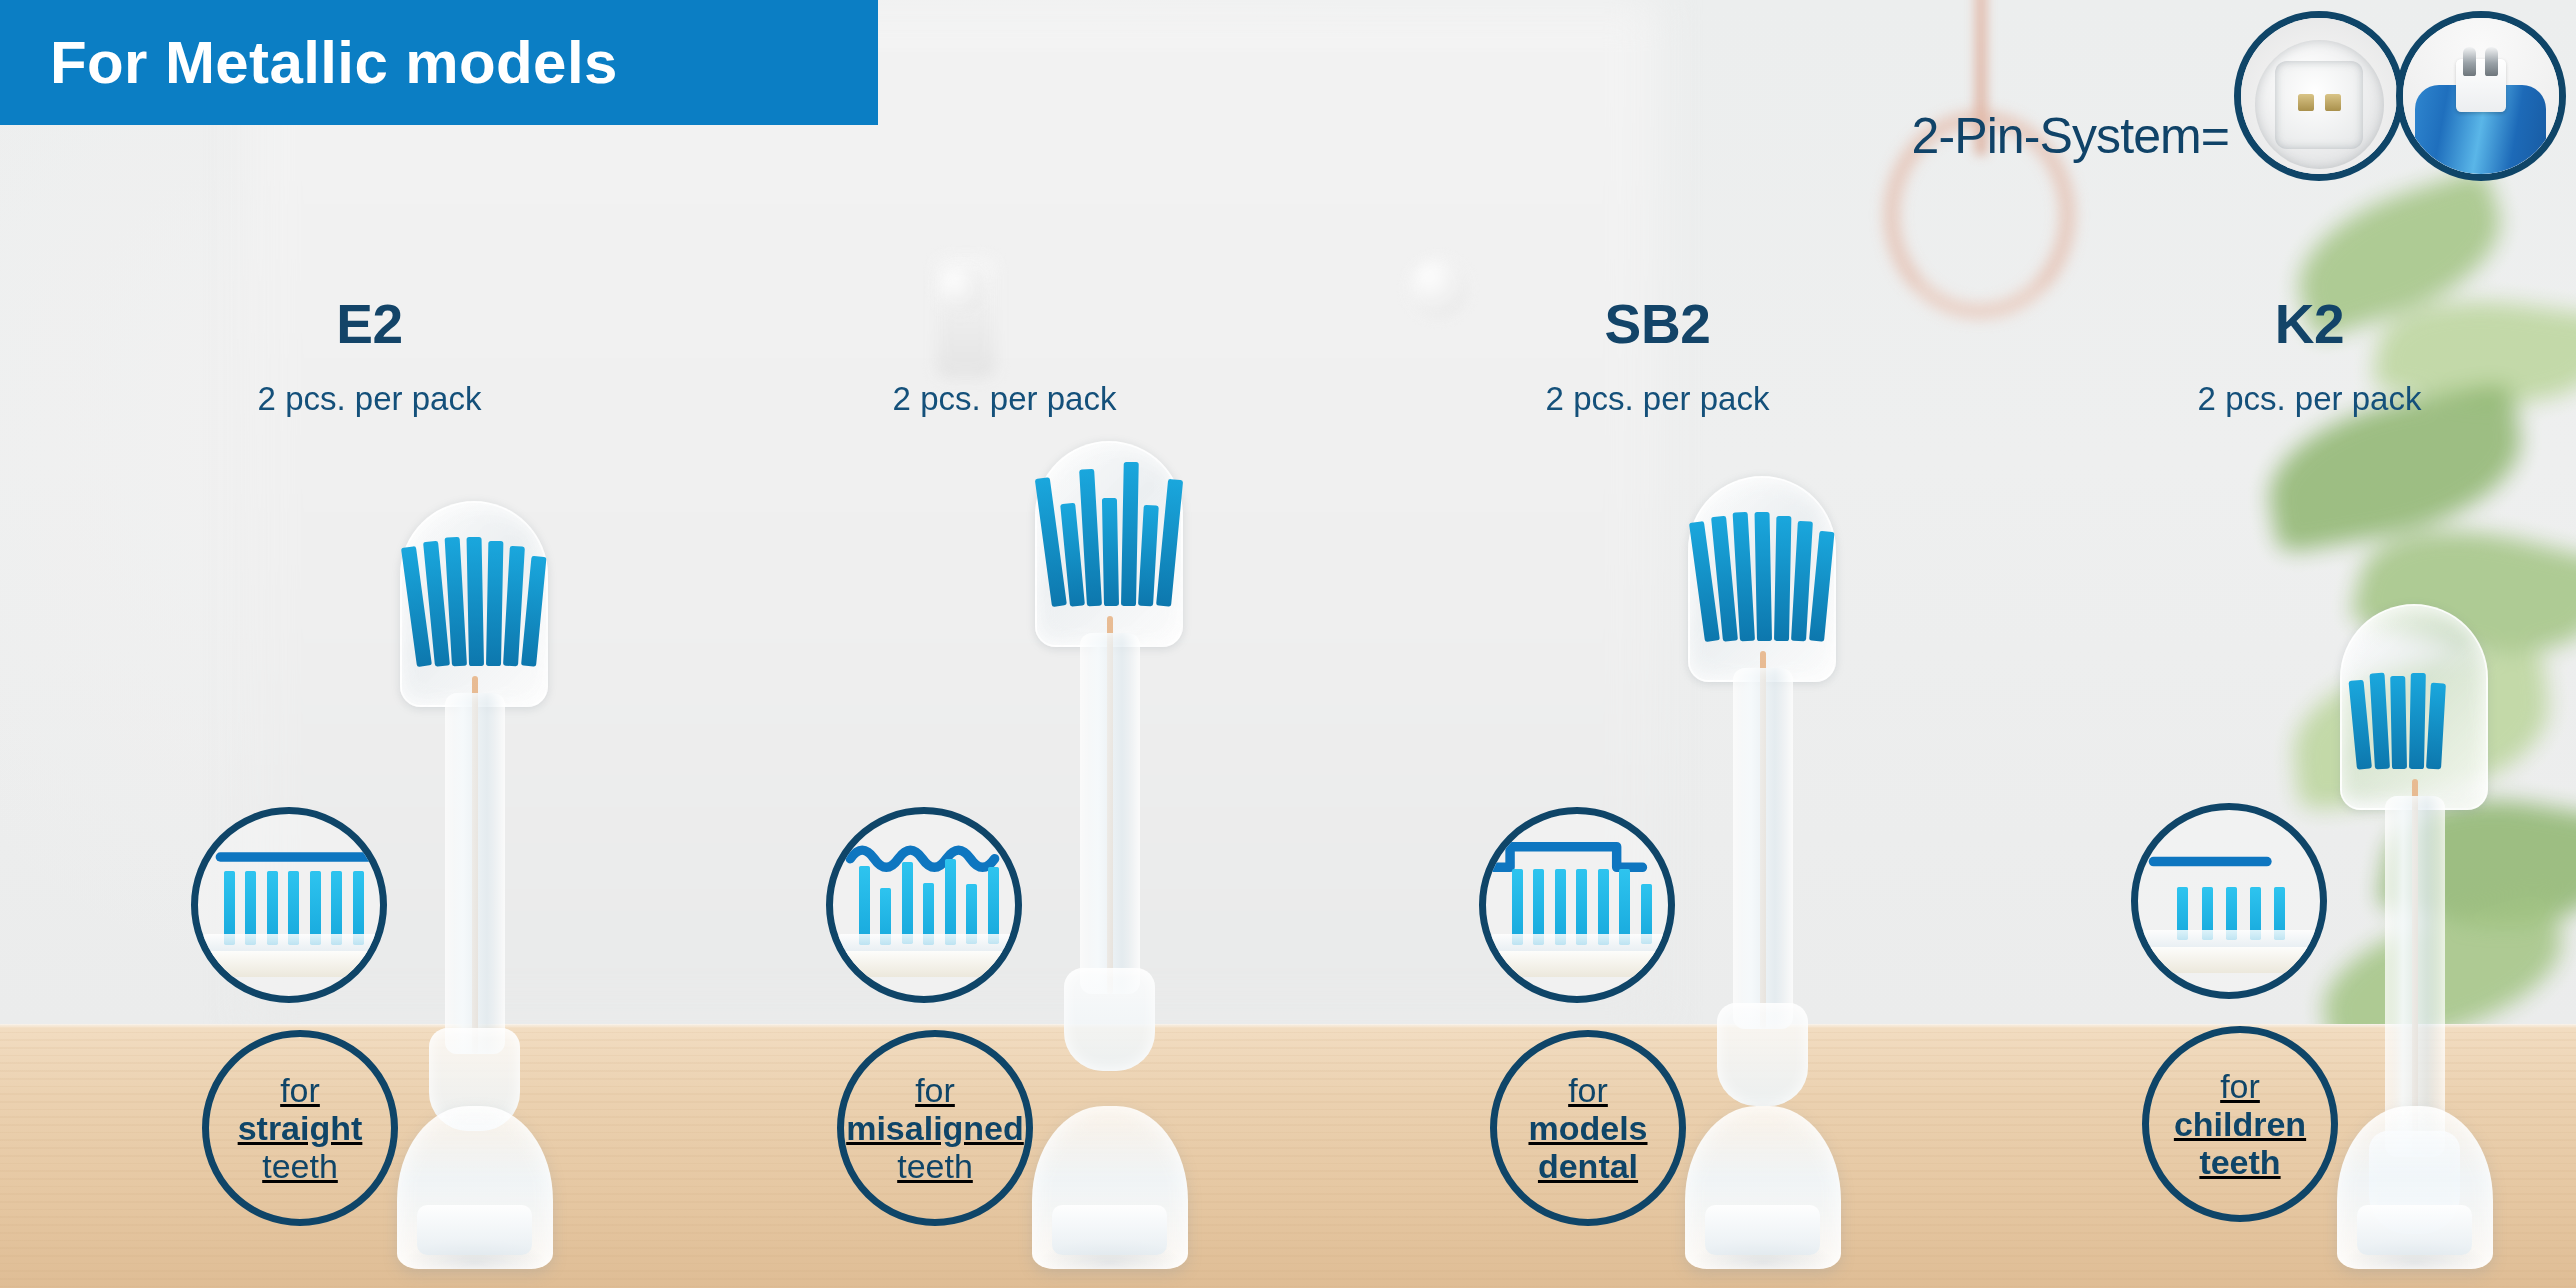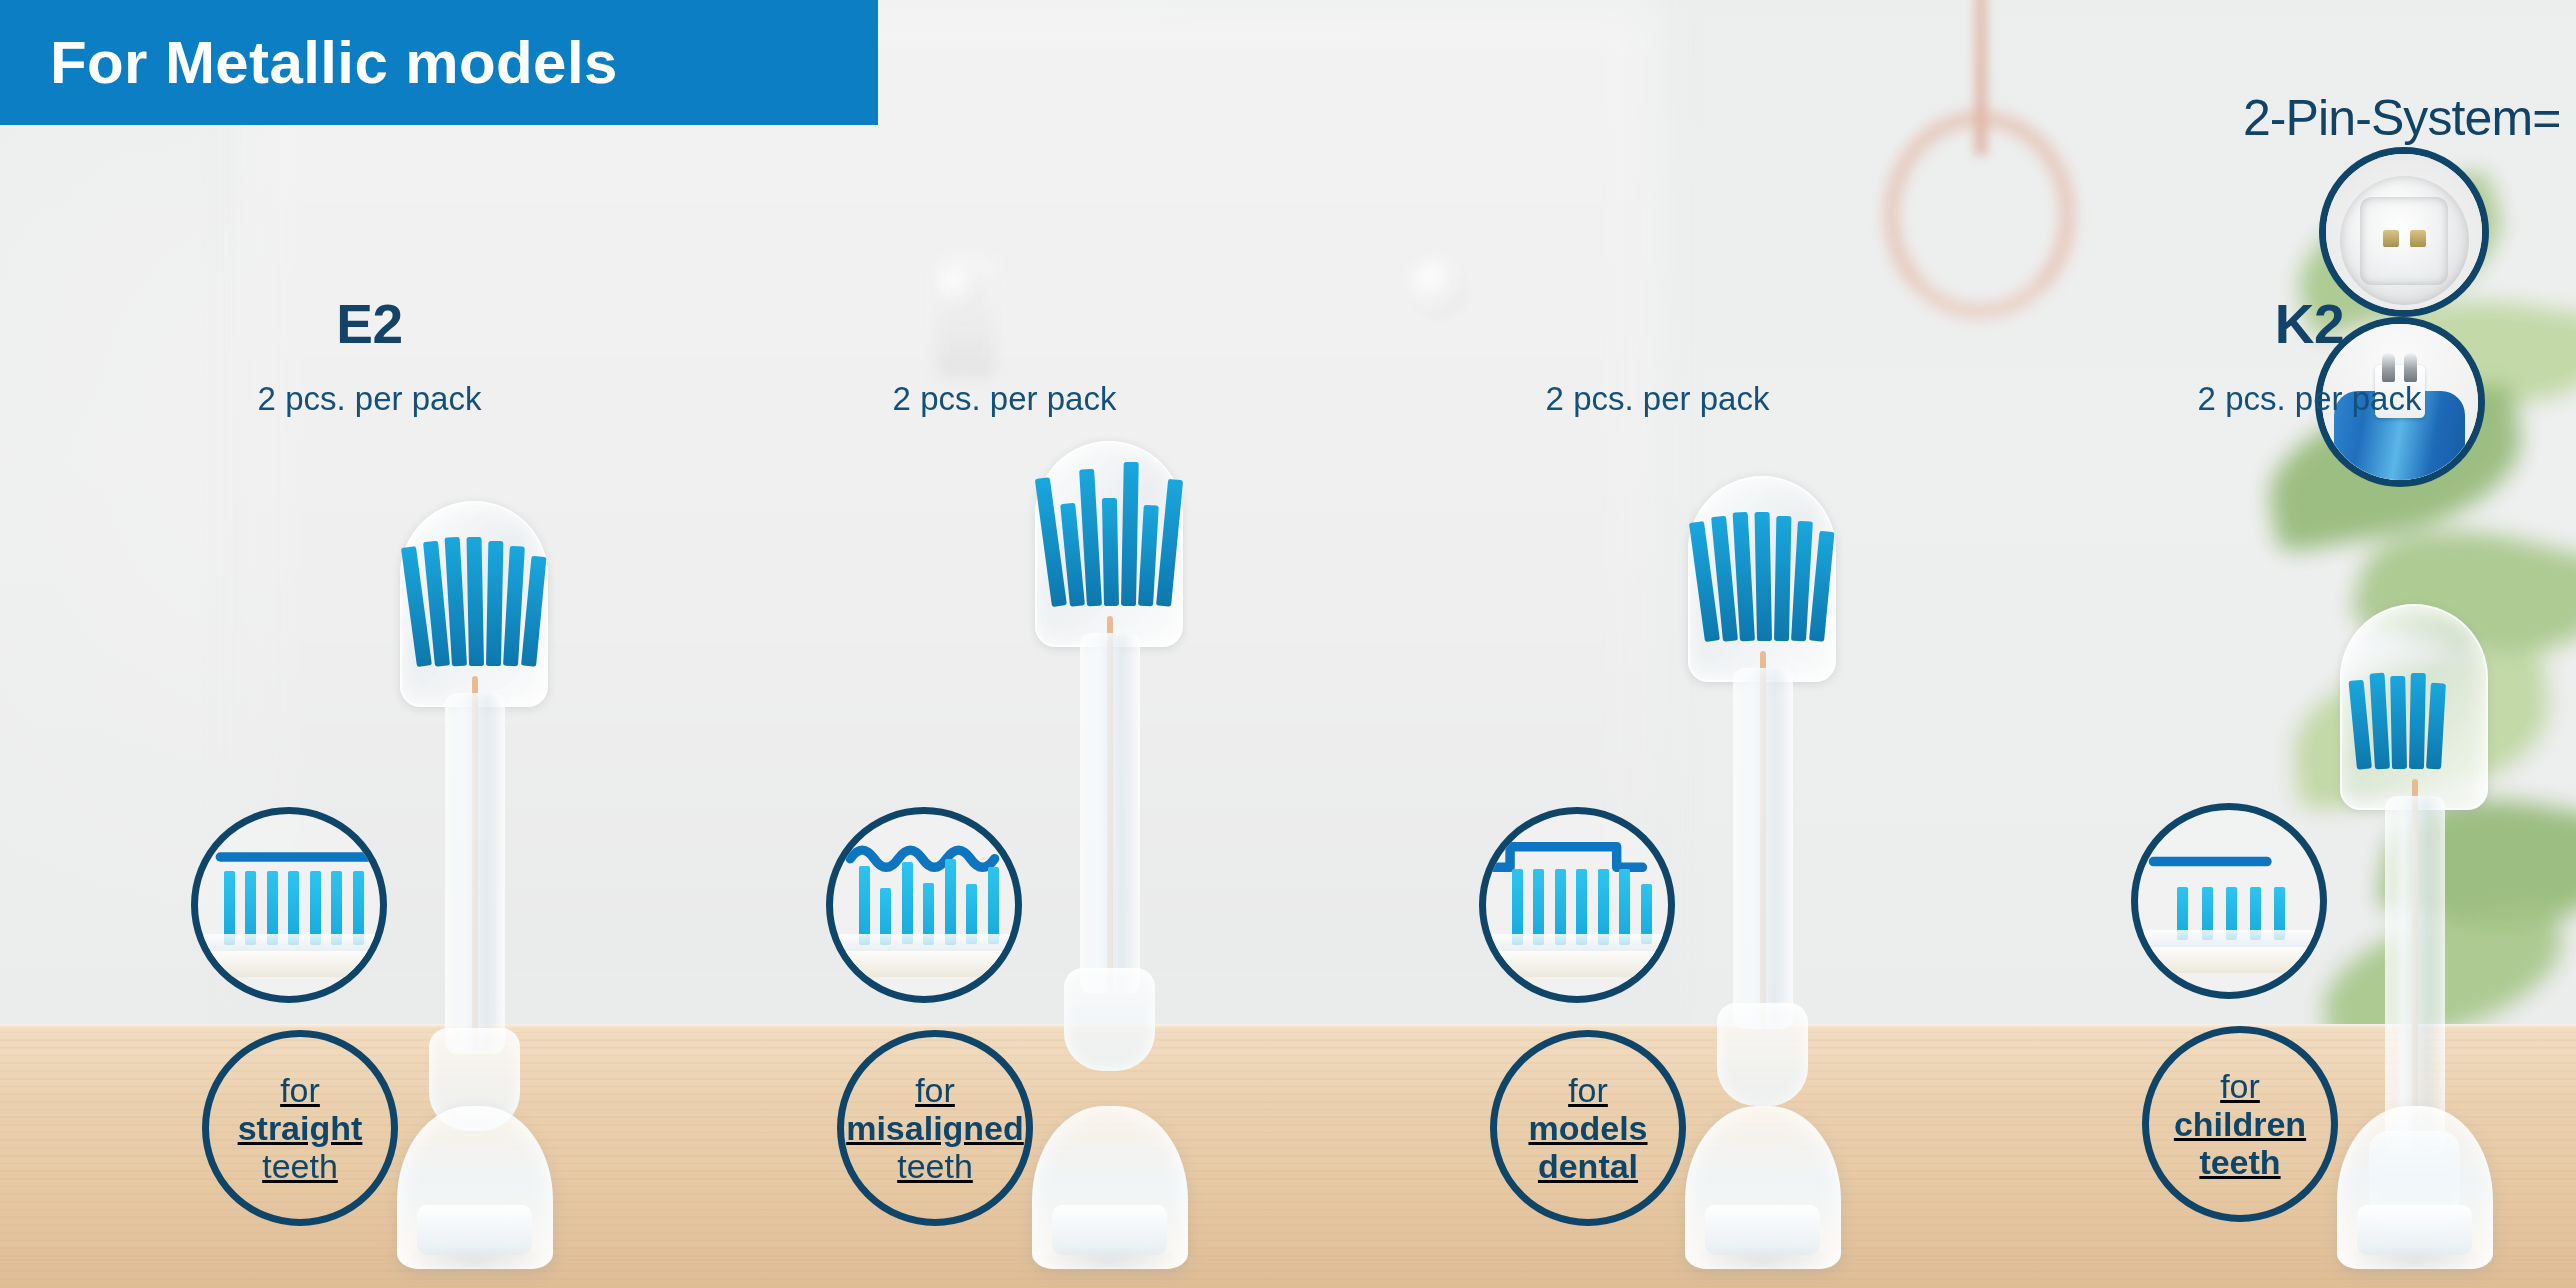--- a/index.html
+++ b/index.html
@@ -76,21 +76,21 @@
     display: flex; align-items: center;
   }
   #banner .banner-text {
     color: #ffffff; font-size: 60px; font-weight: 700; letter-spacing: 0.4px;
     padding-left: 50px; white-space: nowrap;
   }
 
   
   #pin-system {
     position: absolute; right: 10.3px; top: 10.3px; height: 172px;
-    display: flex; align-items: center; gap: 0px; flex-direction: column;
+    display: flex; align-items: center; gap: 0px;
   }
   #pin-label {
     color: #104368; font-size: 50px; font-weight: 400; letter-spacing: -0.9px;
     white-space: nowrap; margin-right: 5.2px; margin-top: 79px;
   }
   .pin-circle {
     width: 170px; height: 170px; border-radius: 50%;
     border: 7.7px solid #0f4568; overflow: hidden; position: relative;
     background: #f0f0f0; flex: 0 0 auto;
   }
@@ -344,20 +344,21 @@
           <div style="left: 60px; top: 24px; height: 129px; transform: rotate(-1.1deg); position: absolute; width: 14.6px; border-radius: 2.6px; background: linear-gradient(rgb(26, 167, 221), rgb(13, 119, 173)); transform-origin: center bottom;"></div>
           <div style="left: 77px; top: 27.5px; height: 125px; transform: rotate(1.1deg); position: absolute; width: 14.6px; border-radius: 2.6px; background: linear-gradient(rgb(26, 167, 221), rgb(13, 119, 173)); transform-origin: center bottom;"></div>
           <div style="left: 94px; top: 33px; height: 120px; transform: rotate(3.3deg); position: absolute; width: 14.6px; border-radius: 2.6px; background: linear-gradient(rgb(26, 167, 221), rgb(13, 119, 173)); transform-origin: center bottom;"></div>
           <div style="left: 112px; top: 43px; height: 110px; transform: rotate(5.5deg); position: absolute; width: 14.6px; border-radius: 2.6px; background: linear-gradient(rgb(26, 167, 221), rgb(13, 119, 173)); transform-origin: center bottom;"></div>
         </div>
         <div class="wire"></div>
         <div class="neck"></div>
         <div class="collar"></div>
         <div class="base"></div>
       </div>
+      <div class="title">SB2</div>
       <div class="subtitle">2 pcs. per pack</div>
       <div class="badge badge-icon" style="left: 139px; top: 807px;">
         <div class="icon-art">
           <svg width="196" height="196" viewBox="0 0 228 228" style="position:absolute;left:0;top:0;">
             <path d="M8 62 L28 62 L28 38 L152 38 L152 62 L182 62" stroke="#0e76c0" stroke-width="11" fill="none" stroke-linecap="round" stroke-linejoin="round"></path>
           </svg>
           <div class="tuft" style="left:26px; top:55px; height:76px;"></div>
           <div class="tuft" style="left:47px; top:55px; height:76px;"></div>
           <div class="tuft" style="left:69px; top:55px; height:76px;"></div>
           <div class="tuft" style="left:90px; top:55px; height:76px;"></div>

